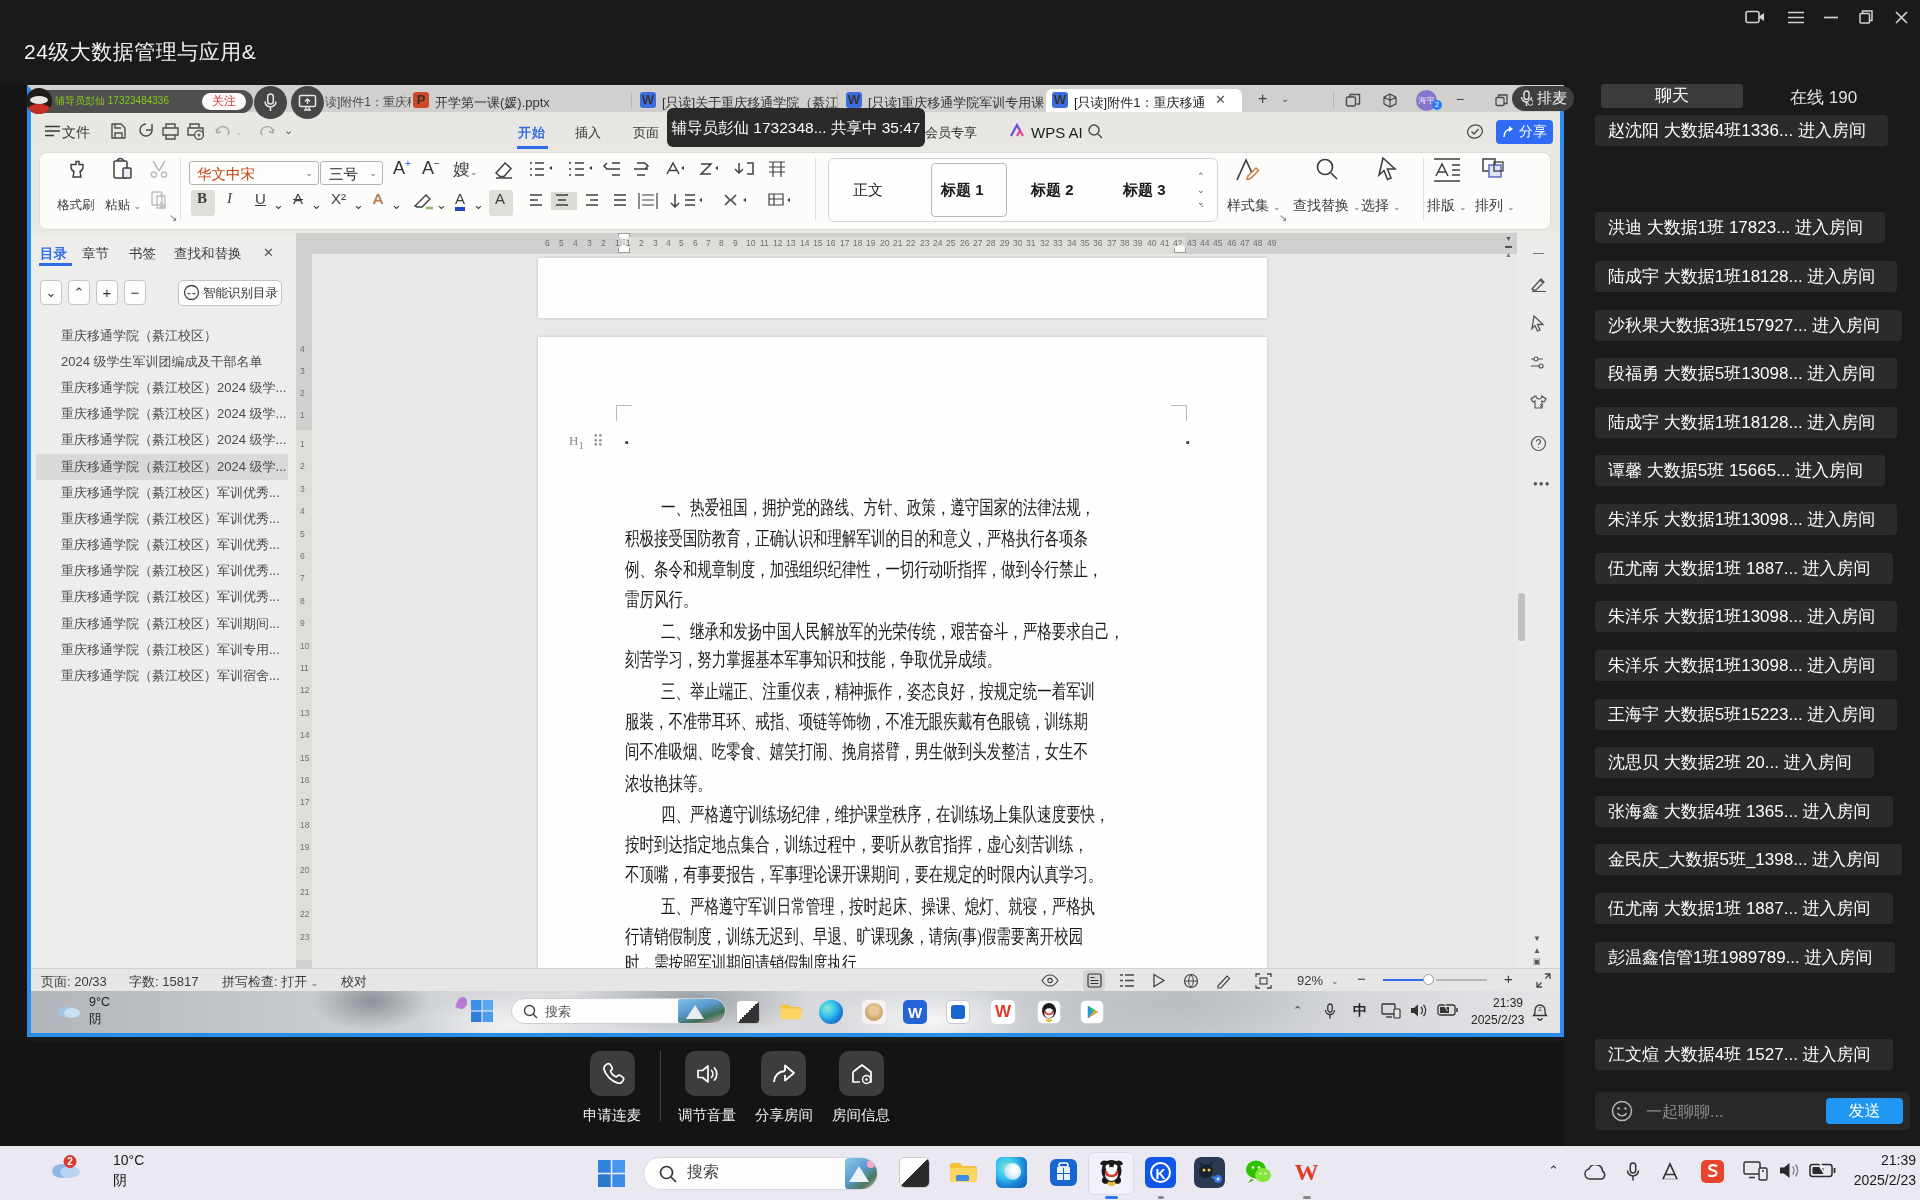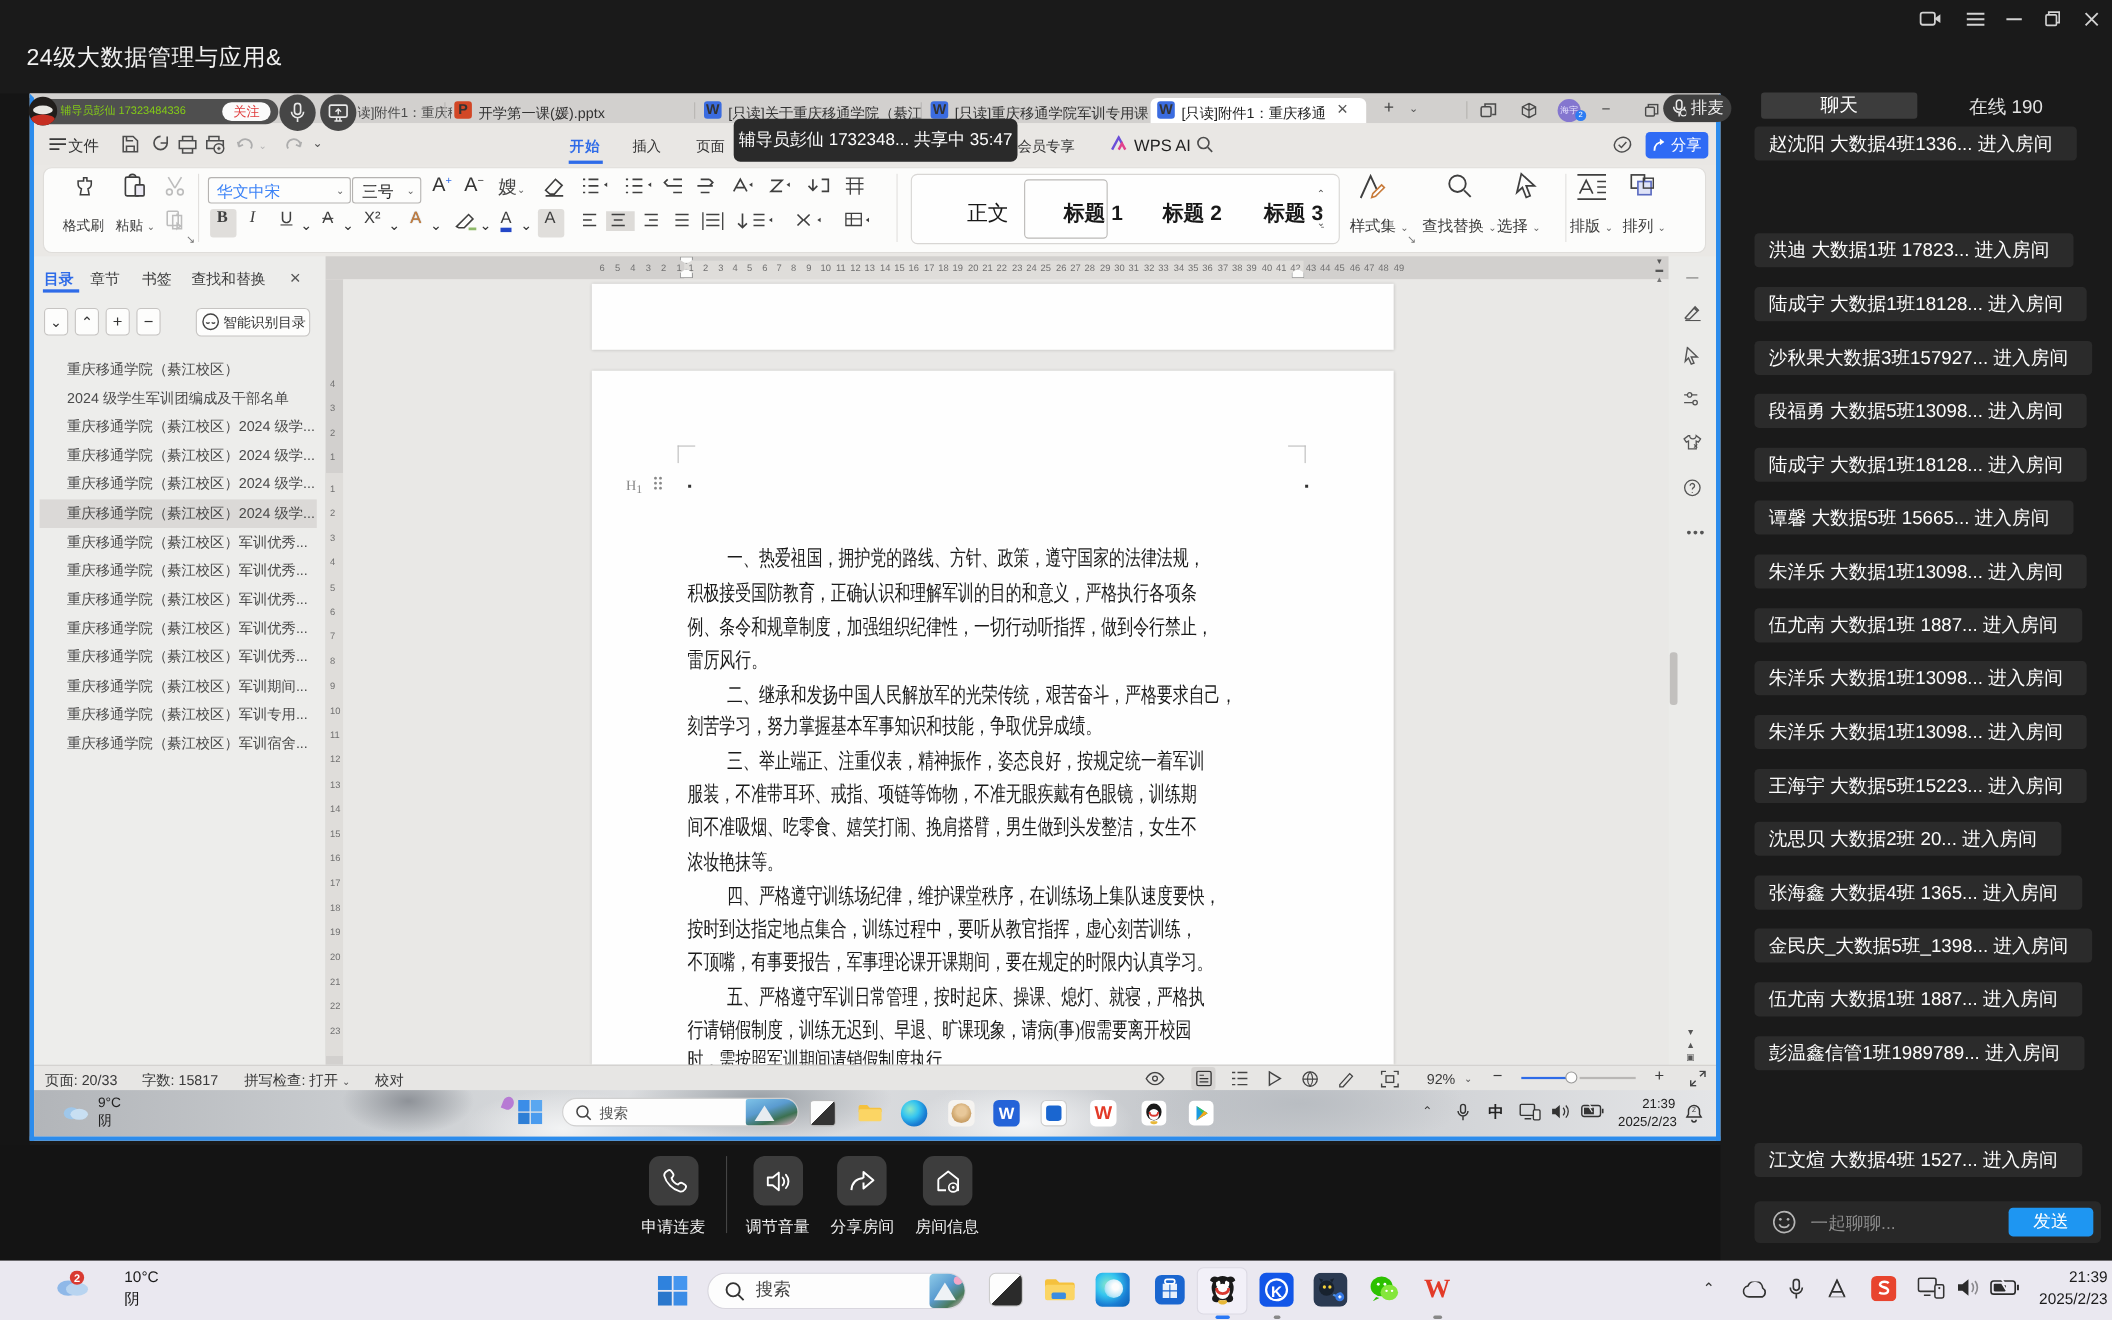--- a/index.html
+++ b/index.html
@@ -22,21 +22,21 @@
 #sharetaskbar{left:0;top:902px;width:1529px;height:42px;overflow:hidden;background:radial-gradient(60px 30px at 340px 10px,#8e9298 0%,rgba(142,146,152,0) 100%),radial-gradient(90px 35px at 480px 35px,#f2f3f4 0%,rgba(242,243,244,0) 100%),radial-gradient(120px 40px at 660px 8px,#9aa0a6 0%,rgba(154,160,166,0) 100%),radial-gradient(100px 40px at 900px 30px,#f5f6f7 0%,rgba(245,246,247,0) 100%),radial-gradient(150px 45px at 1150px 12px,#b9bdc2 0%,rgba(185,189,194,0) 100%),linear-gradient(90deg,#b2b5b9 0%,#cdd0d3 22%,#e0e1e3 40%,#d5d7da 55%,#c3c6ca 70%,#d2d4d7 84%,#e4e5e7 100%);}
 .page{position:absolute;left:226px;width:729px;background:#fefefe;box-shadow:0 0 3px rgba(0,0,0,.18);}
 .docline{position:absolute;left:87px;white-space:nowrap;font-family:"Liberation Serif",serif;font-size:19.5px;color:#1a1a1a;transform:scaleX(.742);transform-origin:0 50%;}
 .tabsep{top:4px;width:1px;height:15px;background:#b7b5b3;}
 .tabicon{top:3px;width:16px;height:16px;border-radius:3px;color:#fff;font-size:11px;font-weight:700;text-align:center;line-height:16px;}
 .tabtxt{top:5px;font-size:10.5px;color:#3d3d3d;white-space:nowrap;}
 .mtxt{top:12px;font-size:14px;color:#2b2b2b;white-space:nowrap;}
 .rlab{position:absolute;top:47px;font-size:12.5px;color:#3a3a3a;white-space:nowrap;}
 .r2{position:absolute;top:40px;font-size:15px;color:#3f3f3f;}
 .dd{font-size:9px;color:#666;}
-.galtxt{position:absolute;top:22px;font-size:19px;color:#181818;white-space:nowrap;margin-left:26px;}
+.galtxt{position:absolute;top:22px;font-size:15px;color:#181818;white-space:nowrap;}
 .toctab{position:absolute;top:12px;font-size:13.5px;color:#3c3c3c;white-space:nowrap;}
 .tocbtn{position:absolute;top:47px;width:22px;height:25px;background:#fdfdfc;border:1px solid #c6c4c2;border-radius:4px;text-align:center;line-height:23px;font-size:13px;color:#333;}
 .tocitem{position:absolute;left:30px;font-size:13px;color:#4b4b4b;white-space:nowrap;width:235px;overflow:hidden;height:26px;line-height:26px;}
 .rnum{position:absolute;top:5px;font-size:8.5px;color:#707070;}
 .vnum{position:absolute;left:4px;font-size:8.5px;color:#707070;}
 .sbtxt{position:absolute;top:4px;font-size:13px;color:#3a3a3a;white-space:nowrap;}
 .rsicon{position:absolute;left:16px;font-size:11px;color:#555;line-height:11px;}
 
 .bubble{position:absolute;left:1595px;background:#2b2b2b;border-radius:4px;color:#fdfdfd;font-size:17px;line-height:31px;height:31px;padding:0 22px 0 13px;white-space:nowrap;}
 
@@ -195,21 +195,21 @@
           <path d="M4 2l6 10M16 2l-6 10" stroke="#bdbdbd" stroke-width="1.5" fill="none"></path>
           <circle cx="5" cy="15.5" r="2.6" fill="none" stroke="#bdbdbd" stroke-width="1.5"></circle>
           <circle cx="15" cy="15.5" r="2.6" fill="none" stroke="#bdbdbd" stroke-width="1.5"></circle>
         </svg>
   <svg class="abs" style="left:119px;top:40px" width="19" height="21" viewBox="0 0 19 21">
           <rect x="2" y="2" width="10" height="13" rx="1" fill="none" stroke="#bdbdbd" stroke-width="1.4"></rect>
           <path d="M7 6h8v12H7z M11 6v-2 M11 18v-5 l3 2.5z" fill="none" stroke="#bdbdbd" stroke-width="1.4"></path>
         </svg>
   <div class="abs" style="left:149px;top:8px;width:1px;height:62px;background:#e2e0de"></div>
   <div class="abs" style="left:158px;top:11px;width:130px;height:24px;background:#fdfdfc;border:1px solid #b5b3b1;border-radius:3px">
-          <span style="position:absolute;left:7px;top:3px;font-size:14.5px;color:#3b82f6;white-space:nowrap">华文中宋</span>
+          <span style="position:absolute;left:7px;top:3px;font-size:14.5px;color:#c2410c;white-space:nowrap">华文中宋</span>
           <span style="position:absolute;right:5px;top:6px;font-size:9px;color:#666">⌄</span>
         </div>
   <div class="abs" style="left:289px;top:11px;width:63px;height:24px;background:#fdfdfc;border:1px solid #b5b3b1;border-radius:3px">
           <span style="position:absolute;left:8px;top:3px;font-size:14.5px;color:#222">三号</span>
           <span style="position:absolute;right:5px;top:6px;font-size:9px;color:#666">⌄</span>
         </div>
   <div class="abs" style="left:362px;top:8px;font-size:18px;color:#333">A<sup style="font-size:10px;color:#2e6be8">+</sup></div>
   <div class="abs" style="left:391px;top:8px;font-size:18px;color:#333">A<sup style="font-size:10px">−</sup></div>
   <div class="abs" style="left:422px;top:8px;font-size:17px;color:#444">嫂<span class="dd">⌄</span></div>
   <svg class="abs" style="left:462px;top:10px" width="22" height="20" viewBox="0 0 22 20">

